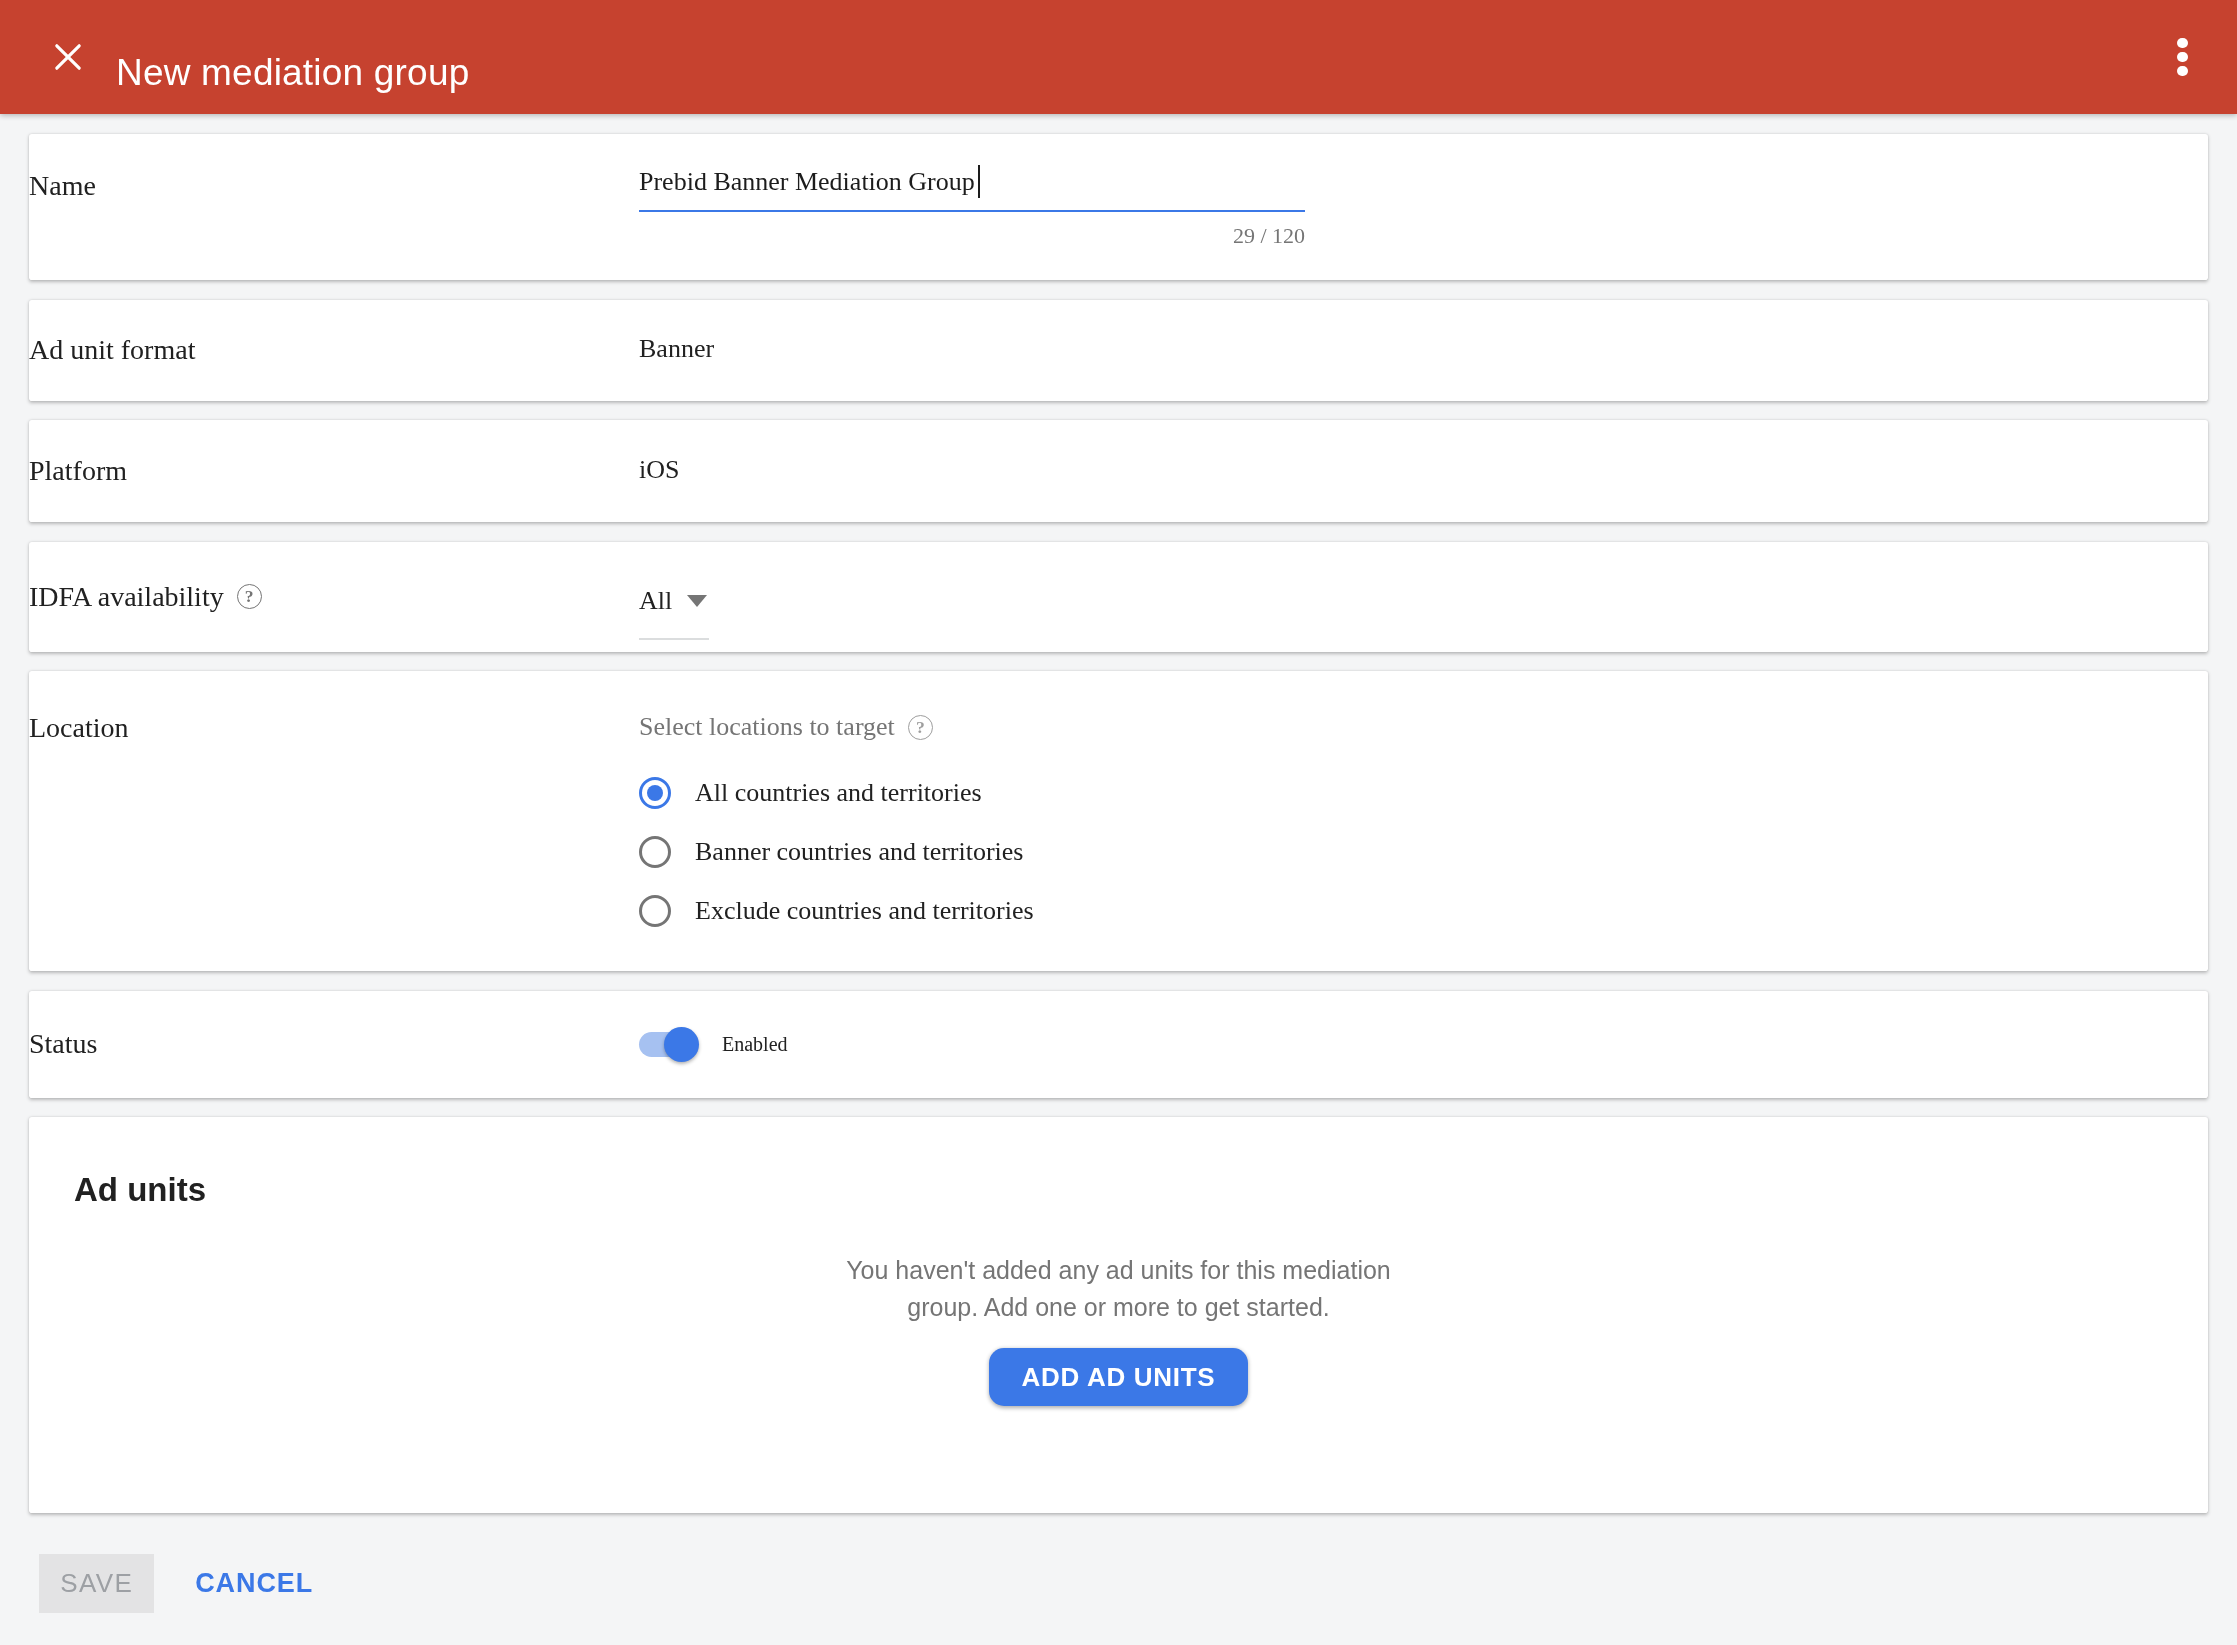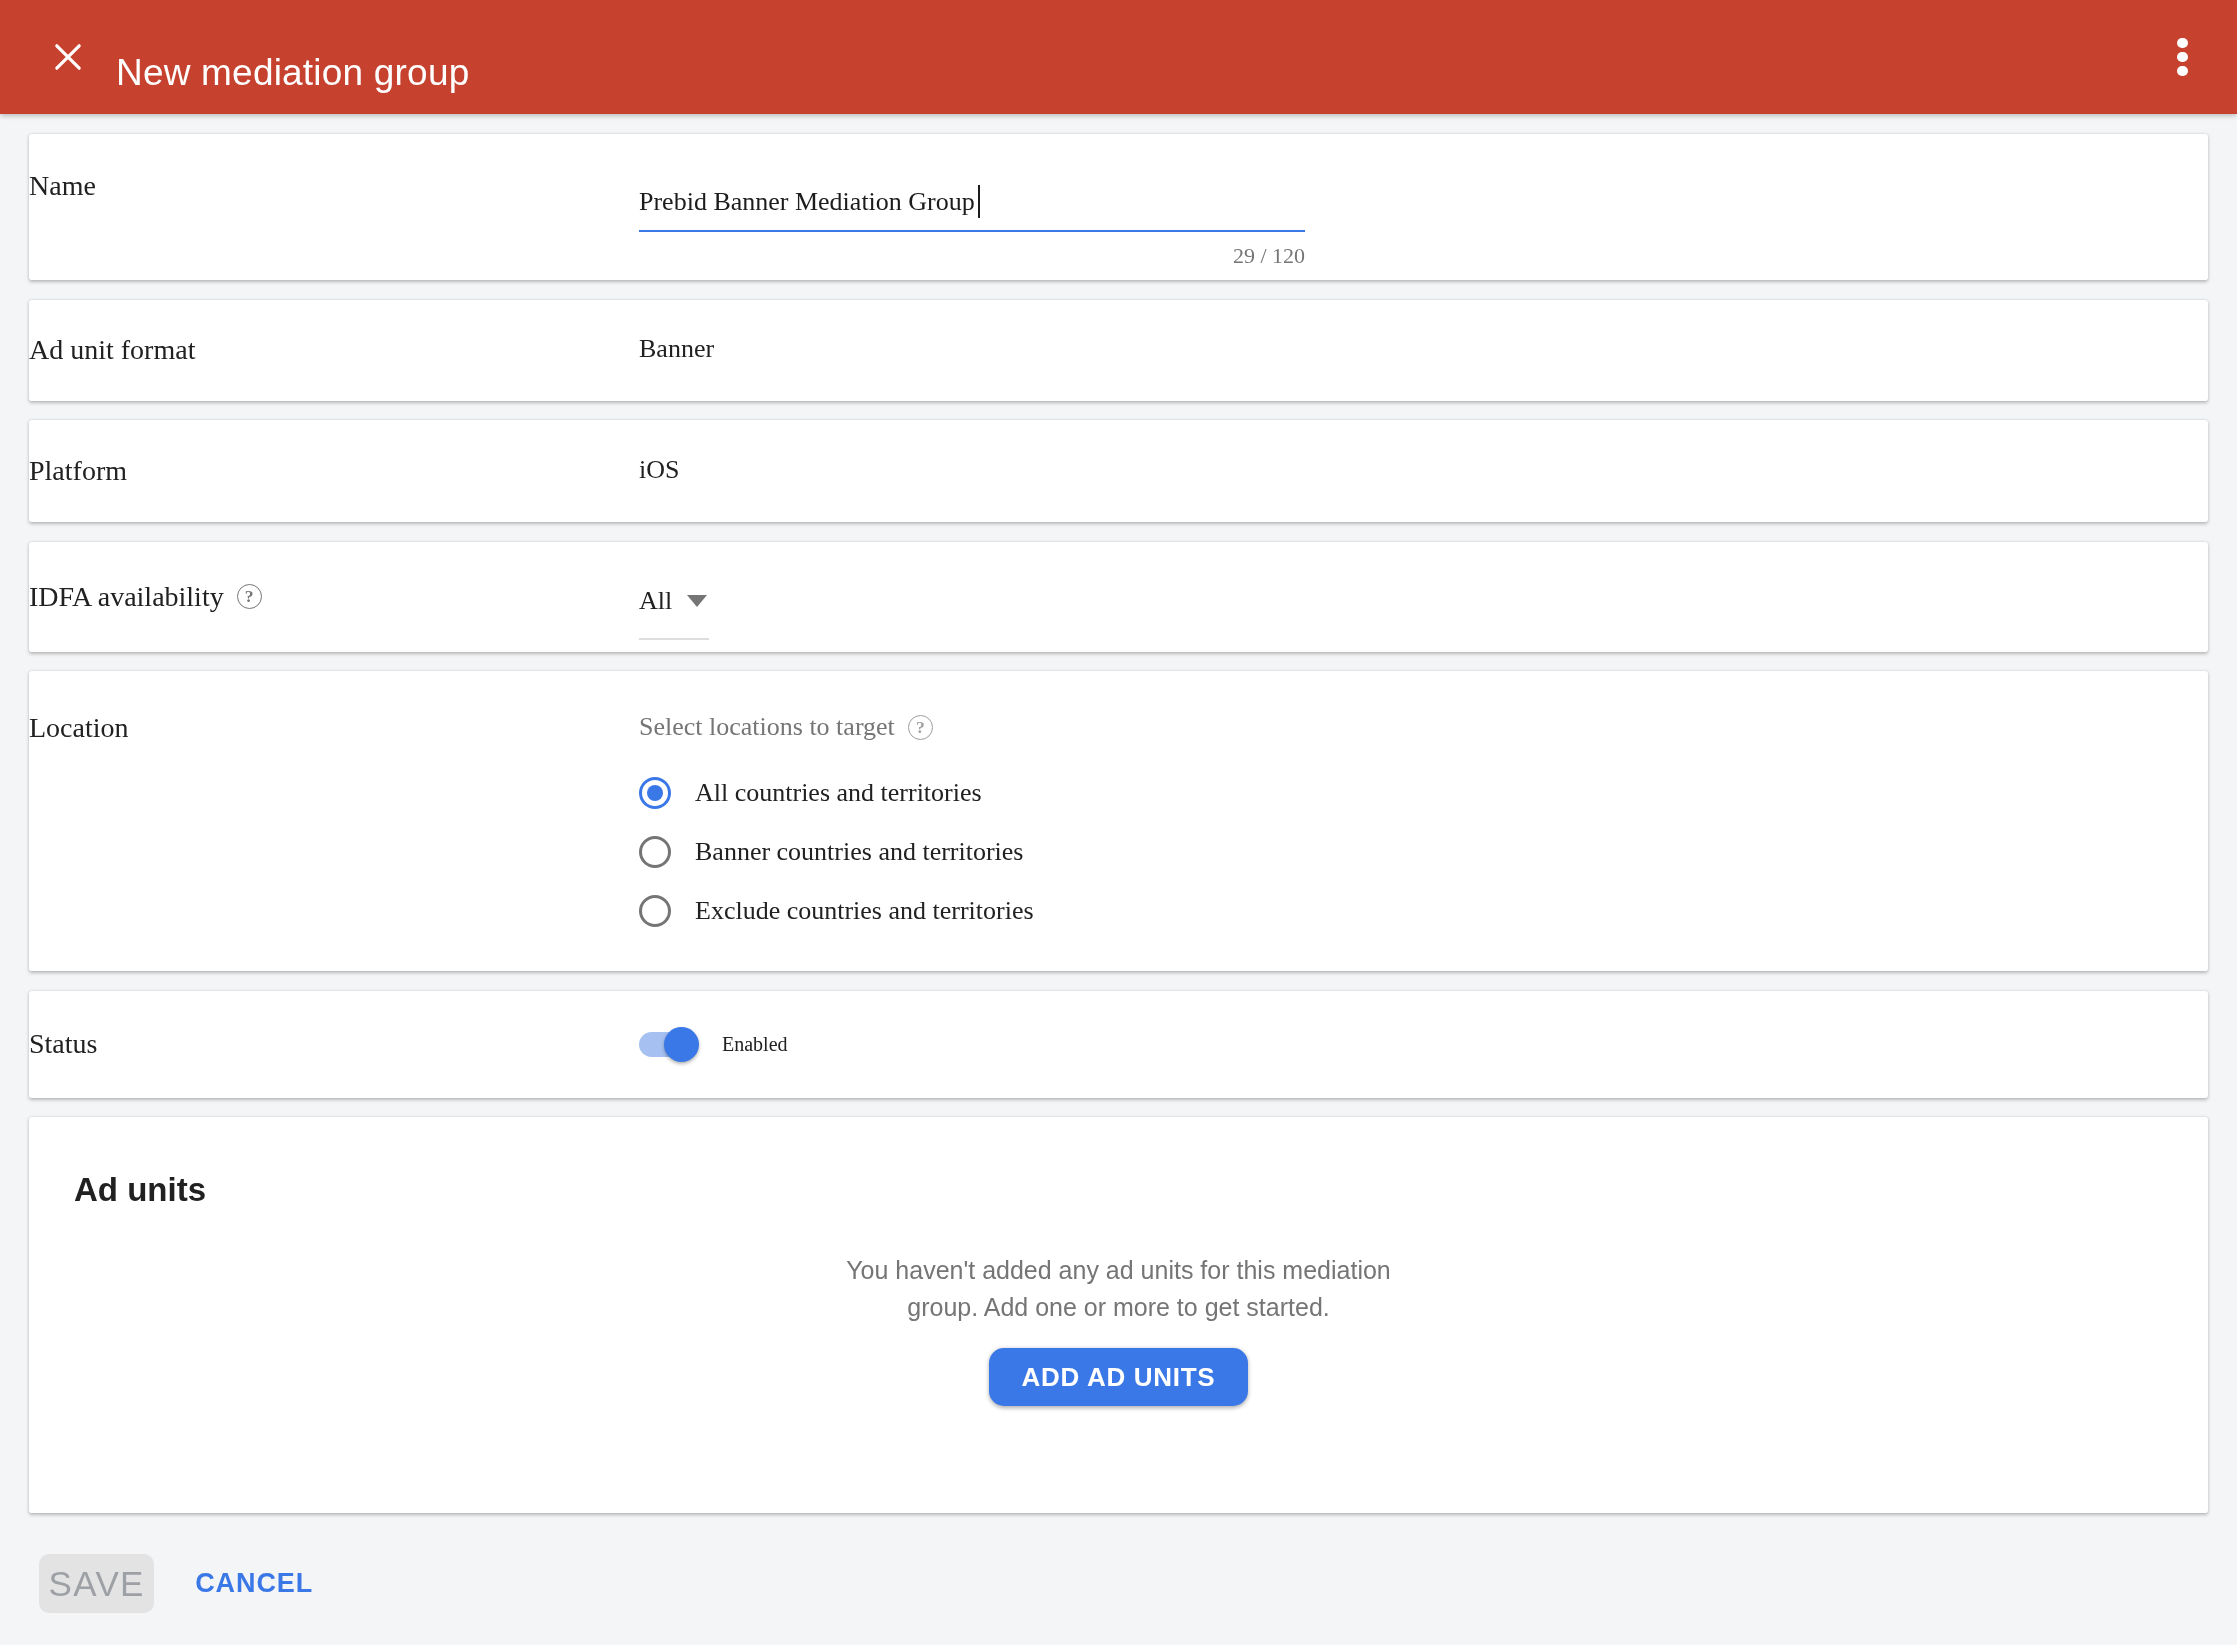--- a/index.html
+++ b/index.html
@@ -75,21 +75,21 @@
     border:1.9px solid var(--text-gray);
     color:var(--text-gray);
     font-size:17.6px;font-weight:700;
     display:inline-flex;align-items:center;justify-content:center;
     cursor:pointer;flex:0 0 auto;
   }
   .help-icon.light{border-color:var(--icon-gray);color:var(--icon-gray);}
   
   .card-name{height:146px;padding-top:31px;}
   .card-name .flabel{align-items:flex-start;padding-top:4.6px;}
-  .input-wrap{width:666px;margin-top:20px;}
+  .input-wrap{width:666px;}
   .input-line{
     display:flex;align-items:center;
     padding-bottom:12px;
     border-bottom:2.8px solid var(--accent-blue);
     cursor:text;
   }
   .input-text{font-size:26px;color:#1c1c1c;}
   .caret{width:2.8px;height:33px;background:#1c1c1c;margin-left:2.8px;}
   .char-count{
     text-align:right;font-size:22px;color:var(--text-gray);margin-top:10.2px;
@@ -166,22 +166,22 @@
     border:none;border-radius:15px;
     font-family:inherit;font-size:26px;font-weight:700;letter-spacing:0.7px;
     box-shadow:0 1.9px 4.6px rgba(0,0,0,.32);
     cursor:pointer;
   }
   
   .footer{display:flex;align-items:center;margin:41px 0 0 10.2px;}
   .save-btn{
     width:115px;height:59px;
     background:var(--disabled-bg);color:var(--disabled-text);
-    border:none;border-radius:10px;
-    font-family:inherit;font-size:35px;font-weight:400;letter-spacing:1.4px;
+    border:none;border-radius:0;
+    font-family:inherit;font-size:26px;font-weight:400;letter-spacing:1.4px;
     cursor:default;
   }
   .cancel-btn{
     margin-left:41px;
     background:none;border:none;
     color:var(--accent-blue);
     font-family:inherit;font-size:27px;font-weight:700;letter-spacing:0.9px;
     cursor:pointer;
   }
 </style>

